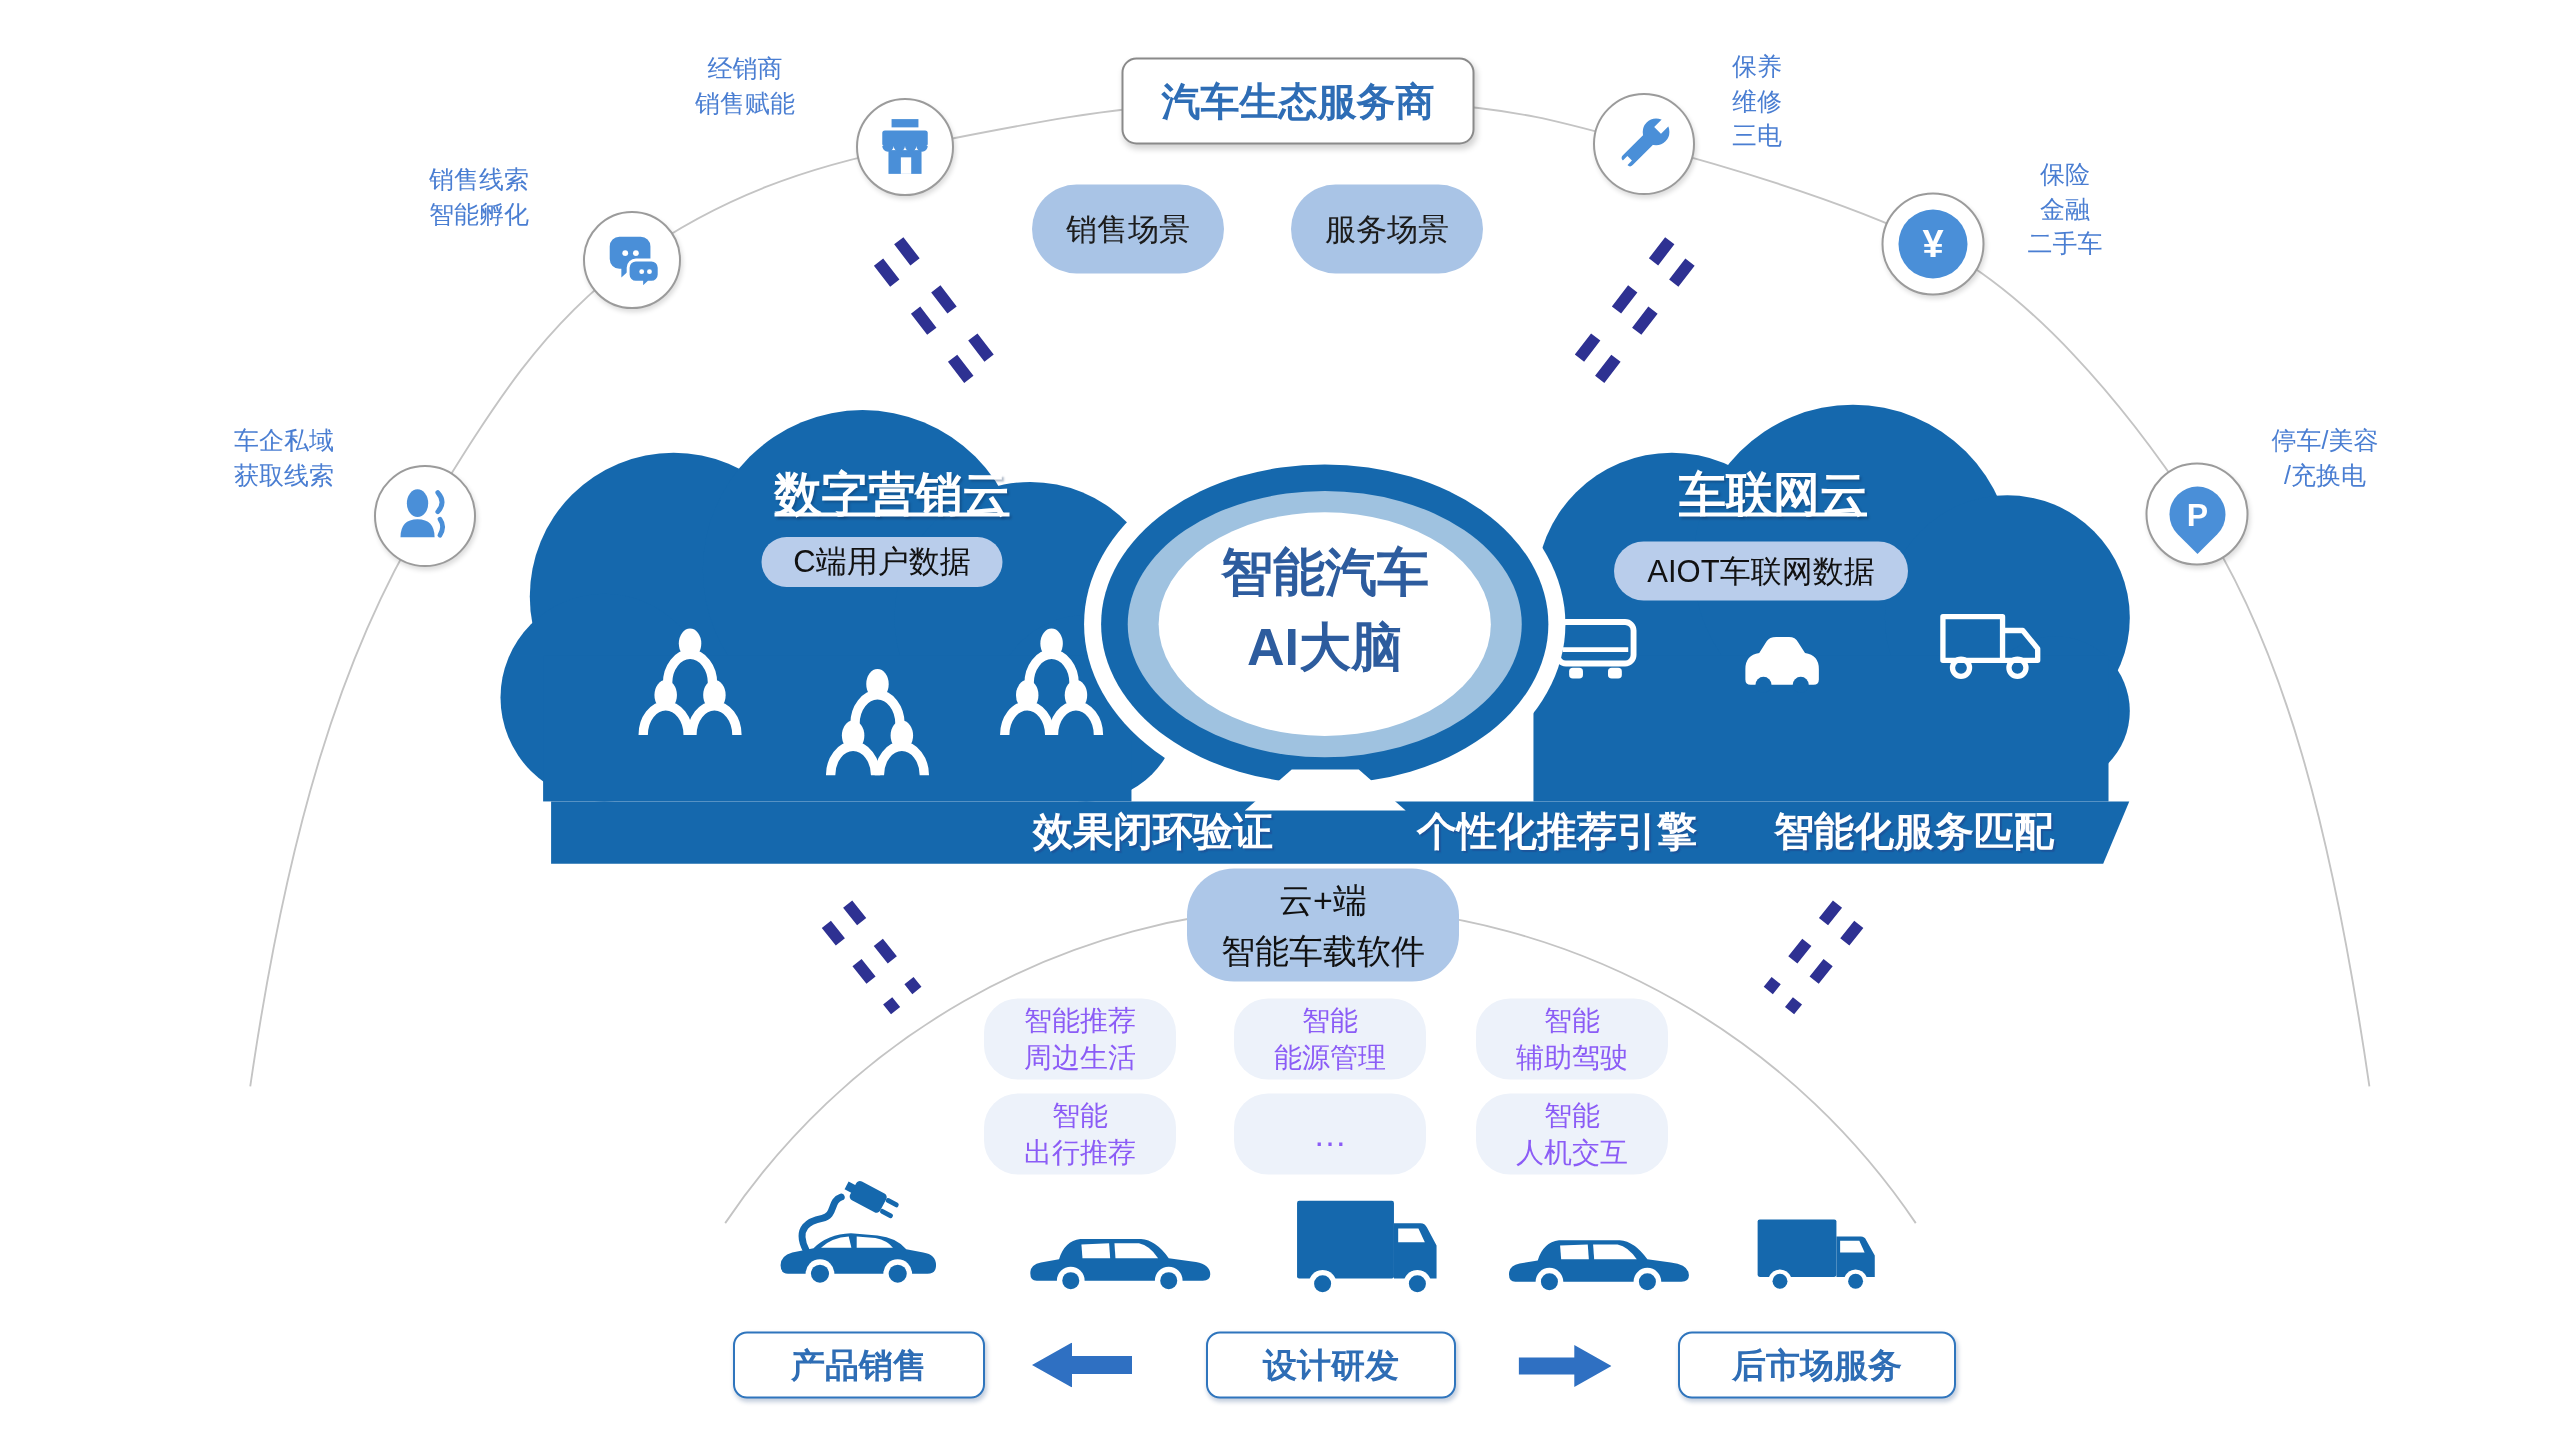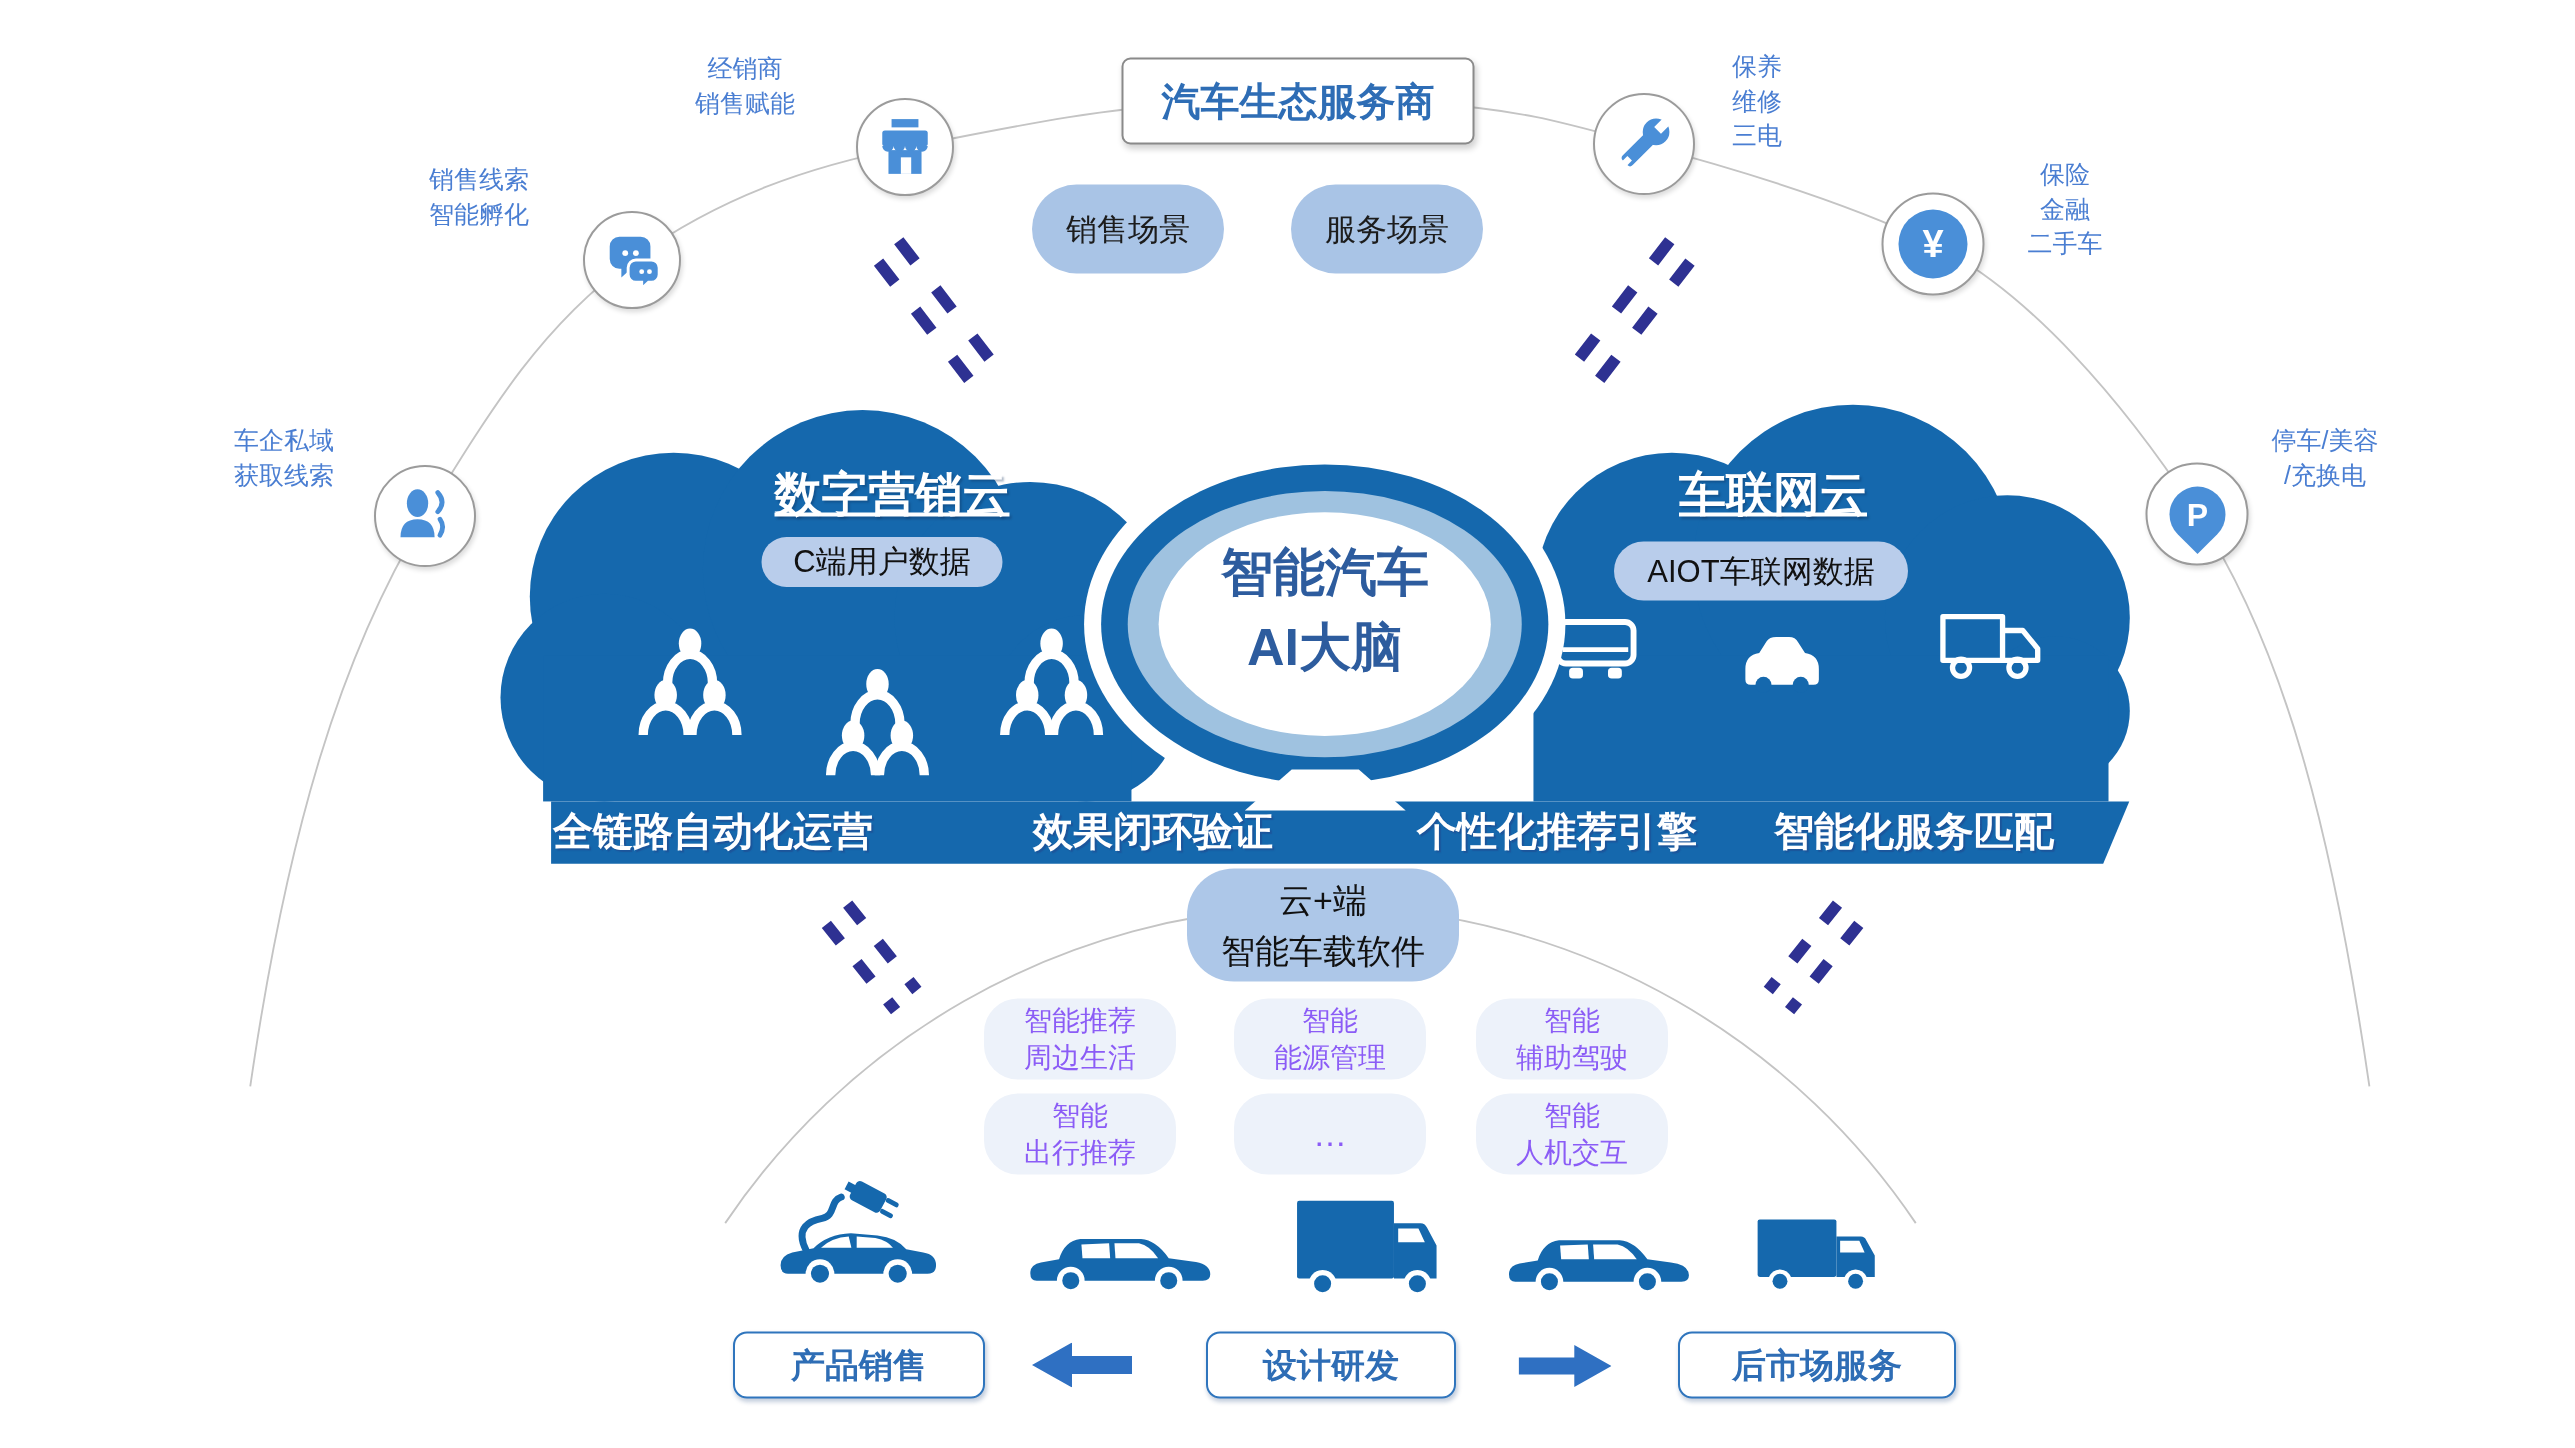--- a/index.html
+++ b/index.html
@@ -9,21 +9,21 @@
     --featurepill:#edf2fa; --arc:#c4c4c4; --textdark:#1c1c1c;
   }
   html,body{margin:0;padding:0;background:#fff;}
   .stage{position:relative;width:2576px;height:1449px;background:#ffffff;overflow:hidden;
          font-family:"Liberation Sans", sans-serif;}
   .abs{position:absolute;}
   .ctr{transform:translate(-50%,-50%);display:flex;align-items:center;justify-content:center;text-align:center;}
   .ml{white-space:pre-line;}
   svg.bg{position:absolute;left:0;top:0;}
 
-  .title-box{width:349px;height:83px;background:#fff;border:2.1px solid #8a8a8a;border-radius:9px;
+  .title-box{width:349px;height:83px;background:#fff;border:2.1px solid #8a8a8a;border-radius:15px;
     box-shadow:2.1px 4.3px 6.4px rgba(0,0,0,.18);font-size:39px;font-weight:700;color:var(--title);}
   .scene-pill{width:192px;height:89px;background:var(--scenepill);border-radius:45px;
     font-size:31px;color:var(--textdark);}
   .sat-label{font-size:25px;line-height:1.38;color:var(--label);}
   .badge{background:#fff;border:2.1px solid #9b9b9b;border-radius:50%;
     box-shadow:1.6px 3.2px 5.3px rgba(0,0,0,.14);}
   .cloud-title{font-size:47px;font-weight:700;color:#fff;text-shadow:2.1px 2.7px 2.1px rgba(15,45,90,.35);text-decoration:underline;}
   .data-pill{background:var(--datapill);border-radius:30px;font-size:31px;color:#111;}
   .brain{font-size:52px;font-weight:700;color:var(--center);line-height:1.45;}
   .band-txt{font-size:40px;font-weight:700;color:#fff;text-shadow:2.1px 2.1px 1.1px rgba(40,55,125,.38);white-space:nowrap;}
@@ -284,23 +284,20 @@
   </div>
   <div class="abs ctr data-pill" style="left:1761px;top:571px;width:294px;height:59px;">
     <span>AIOT车联网数据</span>
   </div>
 
   <div class="abs ctr brain" style="left:1325px;top:610px;flex-direction:column;">
     <div>智能汽车</div>
     <div>AI大脑</div>
   </div>
 
-  <div class="abs ctr band-txt" style="left:713px;top:831px;">
-    <span>全链路自动化运营</span>
-  </div>
   <div class="abs ctr band-txt" style="left:1153px;top:831px;">
     <span>效果闭环验证</span>
   </div>
   <div class="abs ctr band-txt" style="left:1557px;top:831px;">
     <span>个性化推荐引擎</span>
   </div>
   <div class="abs ctr band-txt" style="left:1898px;top:831px;margin-left:16px;">
     <span>智能化服务匹配</span>
   </div>
 

